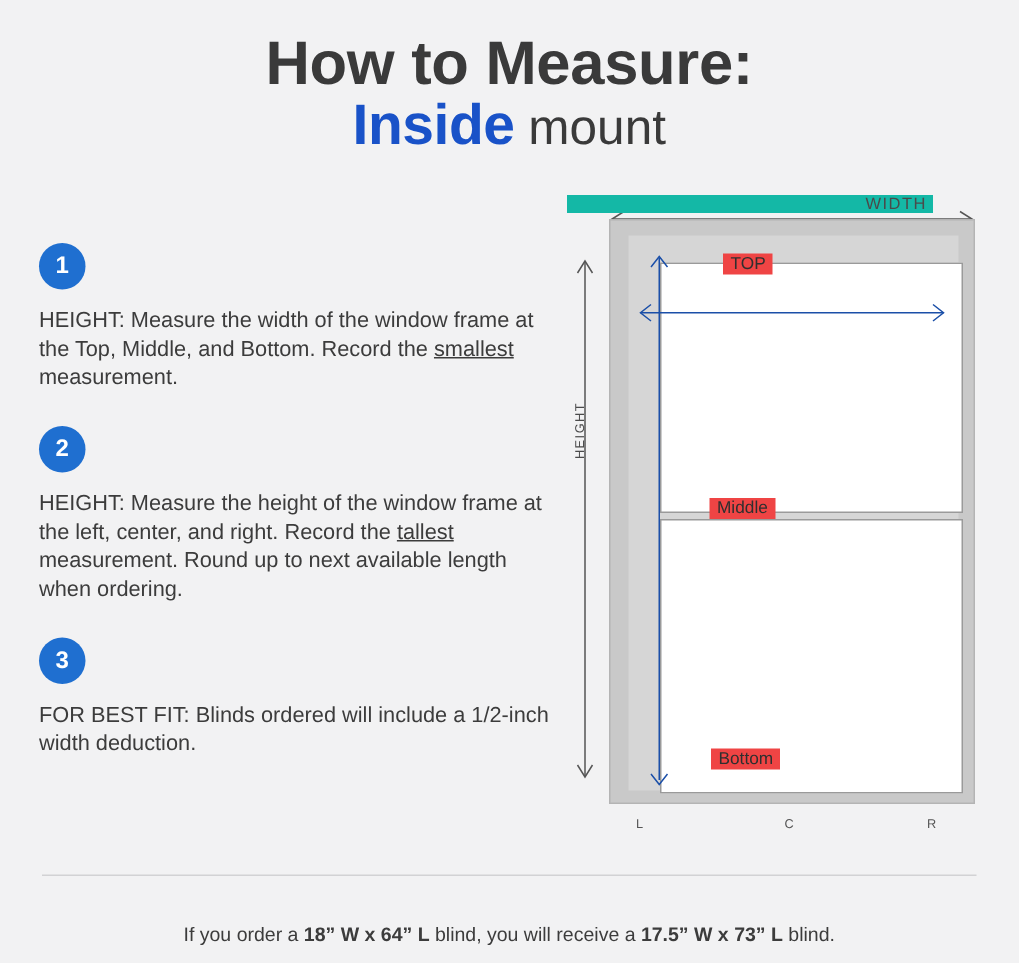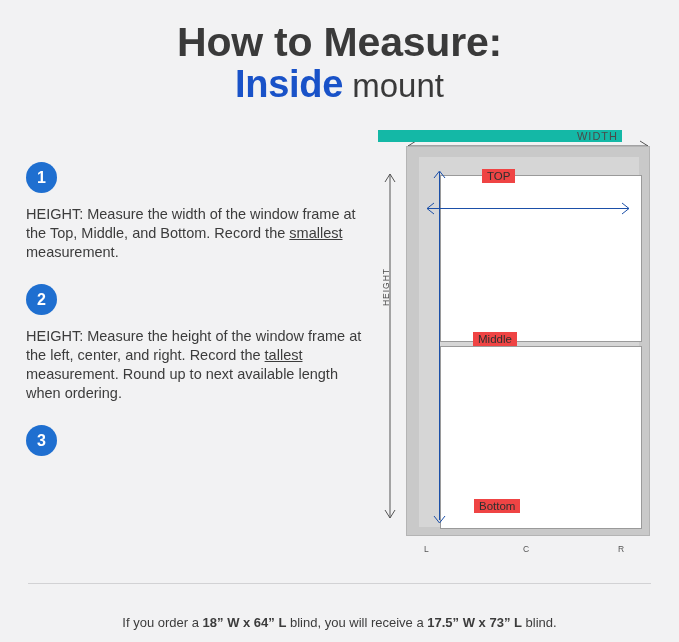--- a/index.html
+++ b/index.html
@@ -259,20 +259,23 @@
 
   <div class="step" id="step2">
     <div class="step-badge">2</div>
     <div class="step-text">
       <span class="lead">HEIGHT:</span><span> Measure the height of the window frame at the left, center, and right. Record the </span><span class="u">tallest</span><span> measurement. Round up to next available length when ordering.</span>
     </div>
   </div>
 
   <div class="step" id="step3">
     <div class="step-badge">3</div>
+    <div class="step-text">
+      <span class="lead">FOR BEST FIT:</span><span> Blinds ordered will include a 1/2-inch width deduction.</span><span class="u"></span><span></span>
+    </div>
   </div>
 
 </div>
 
 <div class="diagram">
 
   <svg class="width-arrow" viewBox="0 0 244 16">
     <line x1="2" y1="8" x2="242" y2="8" stroke="#555555" stroke-width="1"></line>
     <polyline points="10,3 2,8 10,13" fill="none" stroke="#555555" stroke-width="1"></polyline>
     <polyline points="234,3 242,8 234,13" fill="none" stroke="#555555" stroke-width="1"></polyline>

